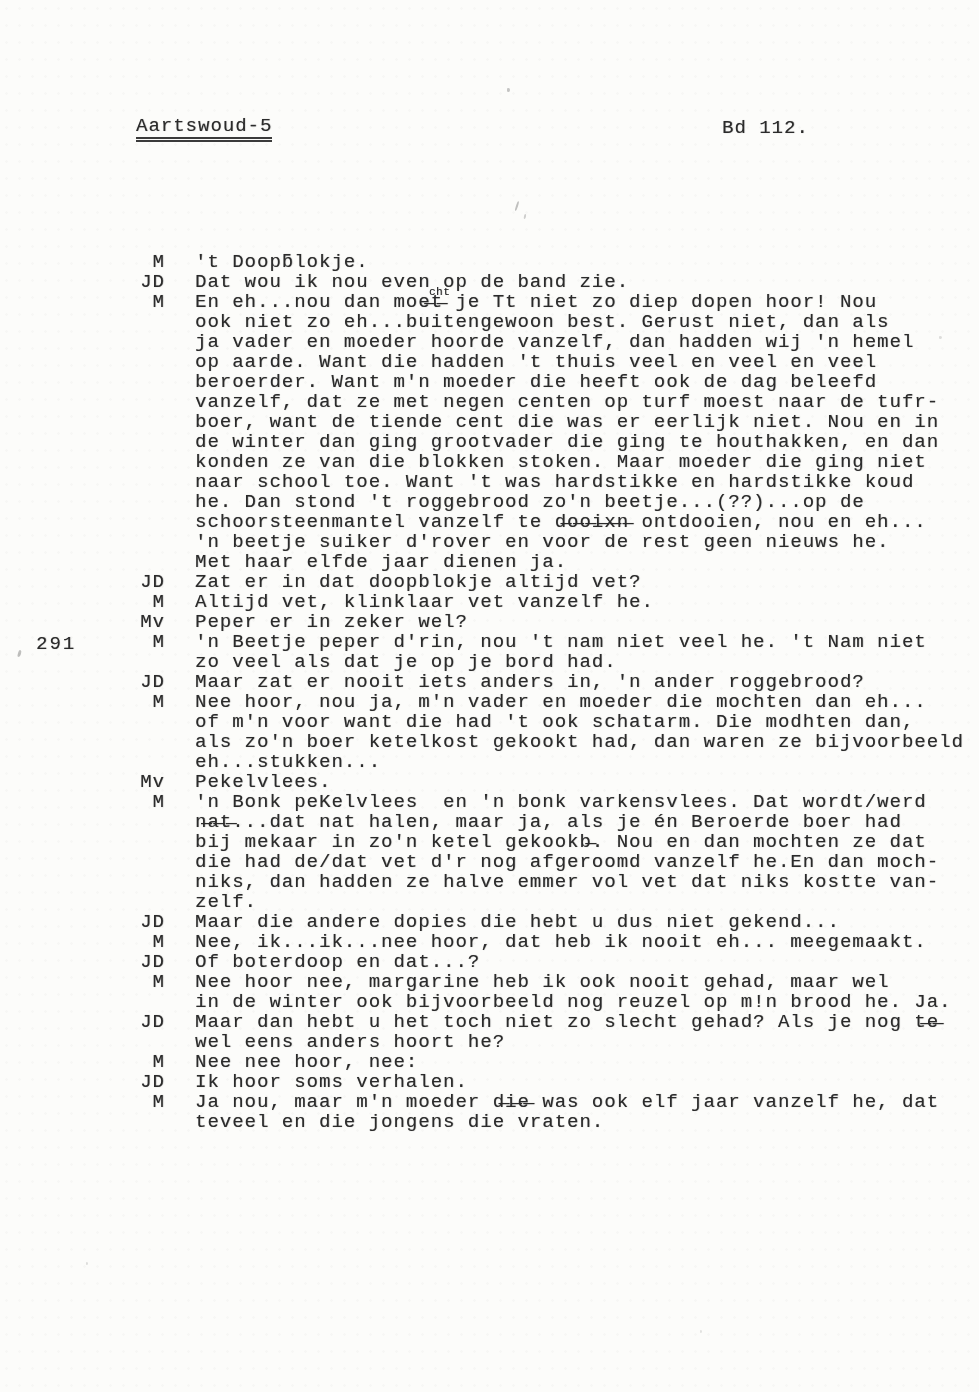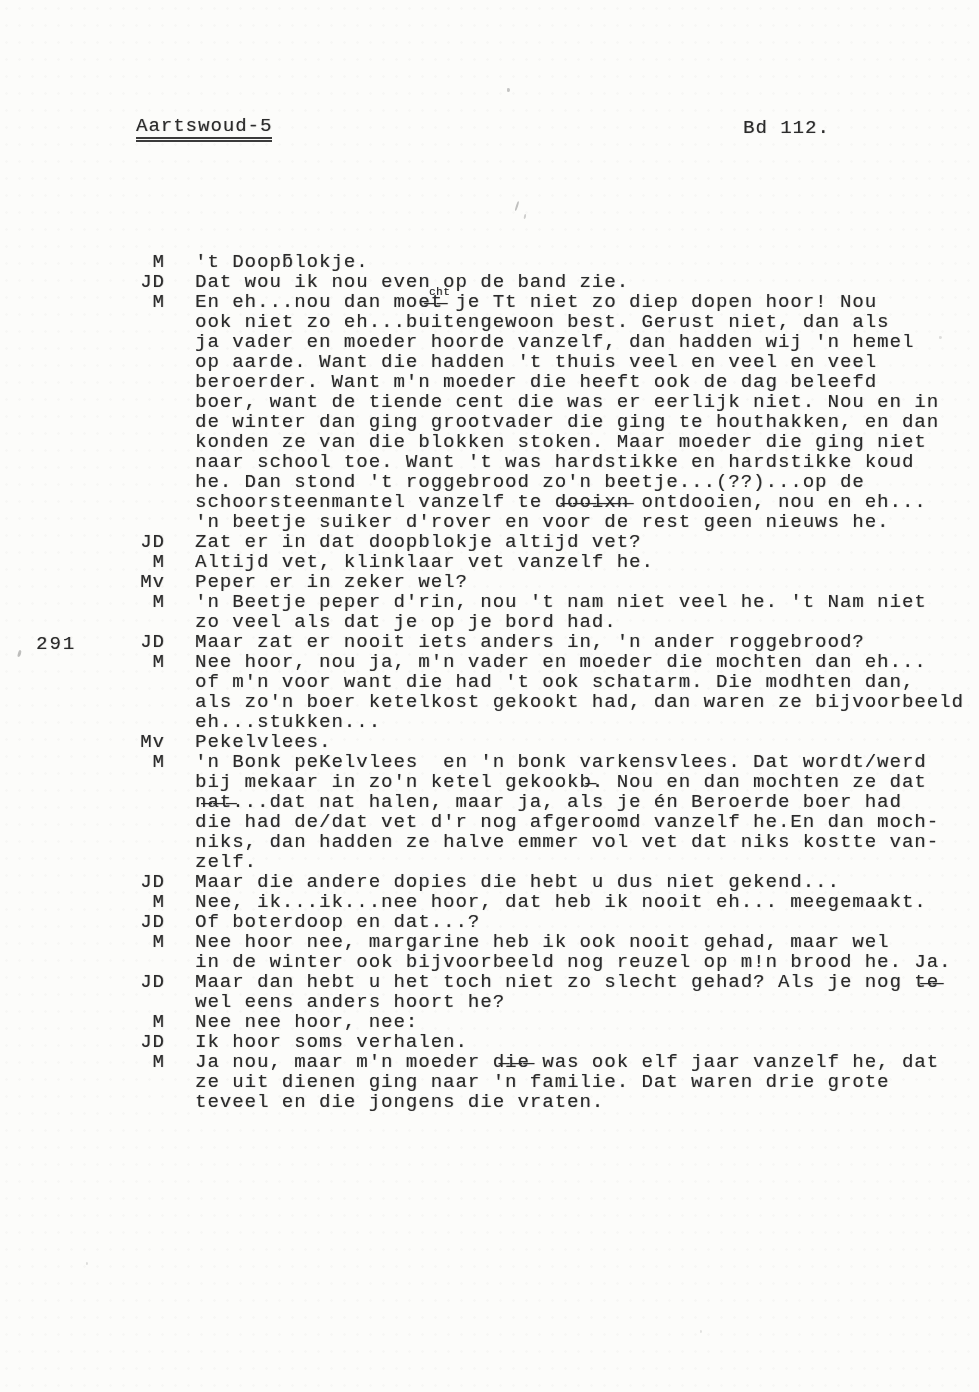--- a/index.html
+++ b/index.html
@@ -29,21 +29,20 @@
     position: absolute;
     left: 136px;
     top: 116px;
     padding-bottom: 1px;
     border-bottom: 5px double rgba(38,38,38,0.9);
   }
   .header-right {
     position: absolute;
     left: 722px;
     top: 118px;
-    margin-left: 21px;
   }
   .transcript {
     position: absolute;
     left: 137px;
     top: 252px;
     width: 820px;
   }
   .row {
     display: flex;
     height: 20px;
@@ -124,20 +123,24 @@
       <div class="row txt">
       <span class="speaker"></span>
       <span class="text">op aarde. Want die hadden 't thuis veel en veel en veel</span>
     </div>
       <div class="row txt">
       <span class="speaker"></span>
       <span class="text">beroerder. Want m'n moeder die heeft ook de dag beleefd</span>
     </div>
       <div class="row txt">
       <span class="speaker"></span>
+      <span class="text">vanzelf, dat ze met negen centen op turf moest naar de tufr-</span>
+    </div>
+      <div class="row txt">
+      <span class="speaker"></span>
       <span class="text">boer, want de tiende cent die was er eerlijk niet. Nou en in</span>
     </div>
       <div class="row txt">
       <span class="speaker"></span>
       <span class="text">de winter dan ging grootvader die ging te houthakken, en dan</span>
     </div>
       <div class="row txt">
       <span class="speaker"></span>
       <span class="text">konden ze van die blokken stoken. Maar moeder die ging niet</span>
     </div>
@@ -149,20 +152,24 @@
       <span class="speaker"></span>
       <span class="text">he. Dan stond 't roggebrood zo'n beetje...(??)...op de</span>
     </div>
       <div class="row txt">
       <span class="speaker"></span>
       <span class="text">schoorsteenmantel vanzelf te d̶o̶o̶i̶x̶n̶ ontdooien, nou en eh...</span>
     </div>
       <div class="row txt">
       <span class="speaker"></span>
       <span class="text">'n beetje suiker d'rover en voor de rest geen nieuws he.</span>
+    </div>
+      <div class="row txt">
+      <span class="speaker"></span>
+      <span class="text">Met haar elfde jaar dienen ja.</span>
     </div>
       <div class="row txt">
       <span class="speaker">JD</span>
       <span class="text">Zat er in dat doopblokje altijd vet?</span>
     </div>
       <div class="row txt">
       <span class="speaker">M</span>
       <span class="text">Altijd vet, klinklaar vet vanzelf he.</span>
     </div>
       <div class="row txt">
@@ -200,28 +207,28 @@
       <div class="row txt">
       <span class="speaker">Mv</span>
       <span class="text">Pekelvlees.</span>
     </div>
       <div class="row txt">
       <span class="speaker">M</span>
       <span class="text">'n Bonk peKelvlees  en 'n bonk varkensvlees. Dat wordt/werd</span>
     </div>
       <div class="row txt">
       <span class="speaker"></span>
+      <span class="text">n̶a̶t̶...dat nat halen, maar ja, als je én Beroerde boer had</span>
+    </div>
+      <div class="row txt">
+      <span class="speaker"></span>
       <span class="text">bij mekaar in zo'n ketel gekookb̶. Nou en dan mochten ze dat</span>
     </div>
       <div class="row txt">
       <span class="speaker"></span>
-      <span class="text">n̶a̶t̶...dat nat halen, maar ja, als je én Beroerde boer had</span>
-    </div>
-      <div class="row txt">
-      <span class="speaker"></span>
       <span class="text">die had de/dat vet d'r nog afgeroomd vanzelf he.En dan moch-</span>
     </div>
       <div class="row txt">
       <span class="speaker"></span>
       <span class="text">niks, dan hadden ze halve emmer vol vet dat niks kostte van-</span>
     </div>
       <div class="row txt">
       <span class="speaker"></span>
       <span class="text">zelf.</span>
     </div>
@@ -257,24 +264,20 @@
       <span class="speaker">M</span>
       <span class="text">Nee nee hoor, nee:</span>
     </div>
       <div class="row txt">
       <span class="speaker">JD</span>
       <span class="text">Ik hoor soms verhalen.</span>
     </div>
       <div class="row txt">
       <span class="speaker">M</span>
       <span class="text">Ja nou, maar m'n moeder d̶i̶e̶ was ook elf jaar vanzelf he, dat</span>
-    </div>
-      <div class="row txt">
-      <span class="speaker"></span>
-      <span class="text">ze uit dienen ging naar 'n familie. Dat waren drie grote</span>
     </div>
       <div class="row txt">
       <span class="speaker"></span>
       <span class="text">teveel en die jongens die vraten.</span>
     </div>
     </div>
 
   <div class="speck s1"></div>
   <div class="speck s2"></div>
   <div class="speck s3"></div>

